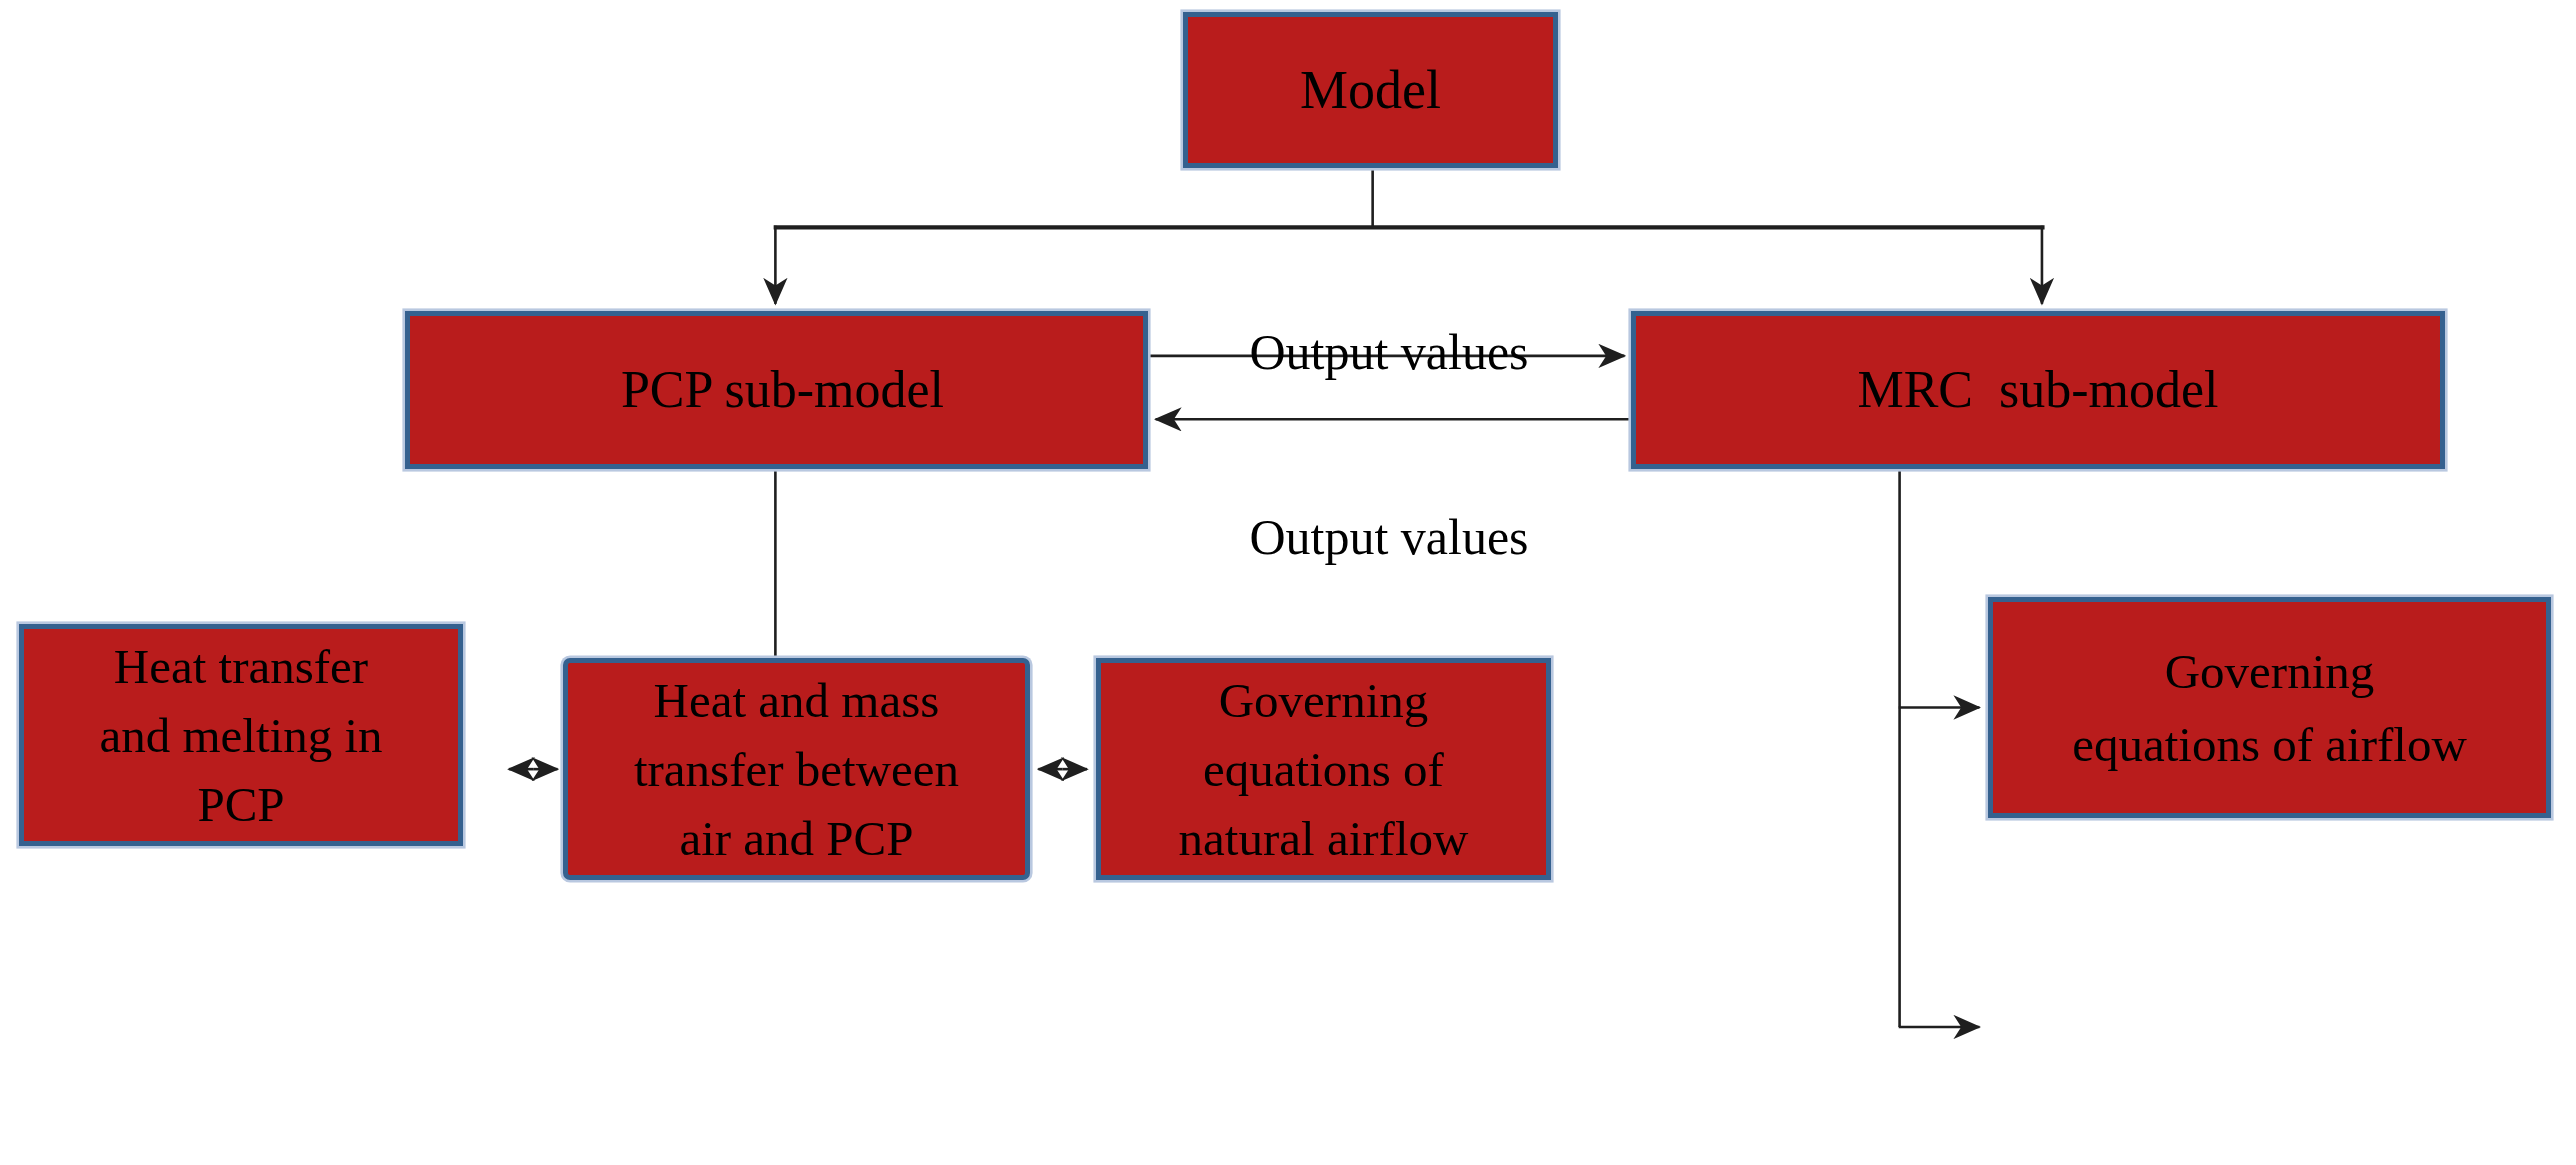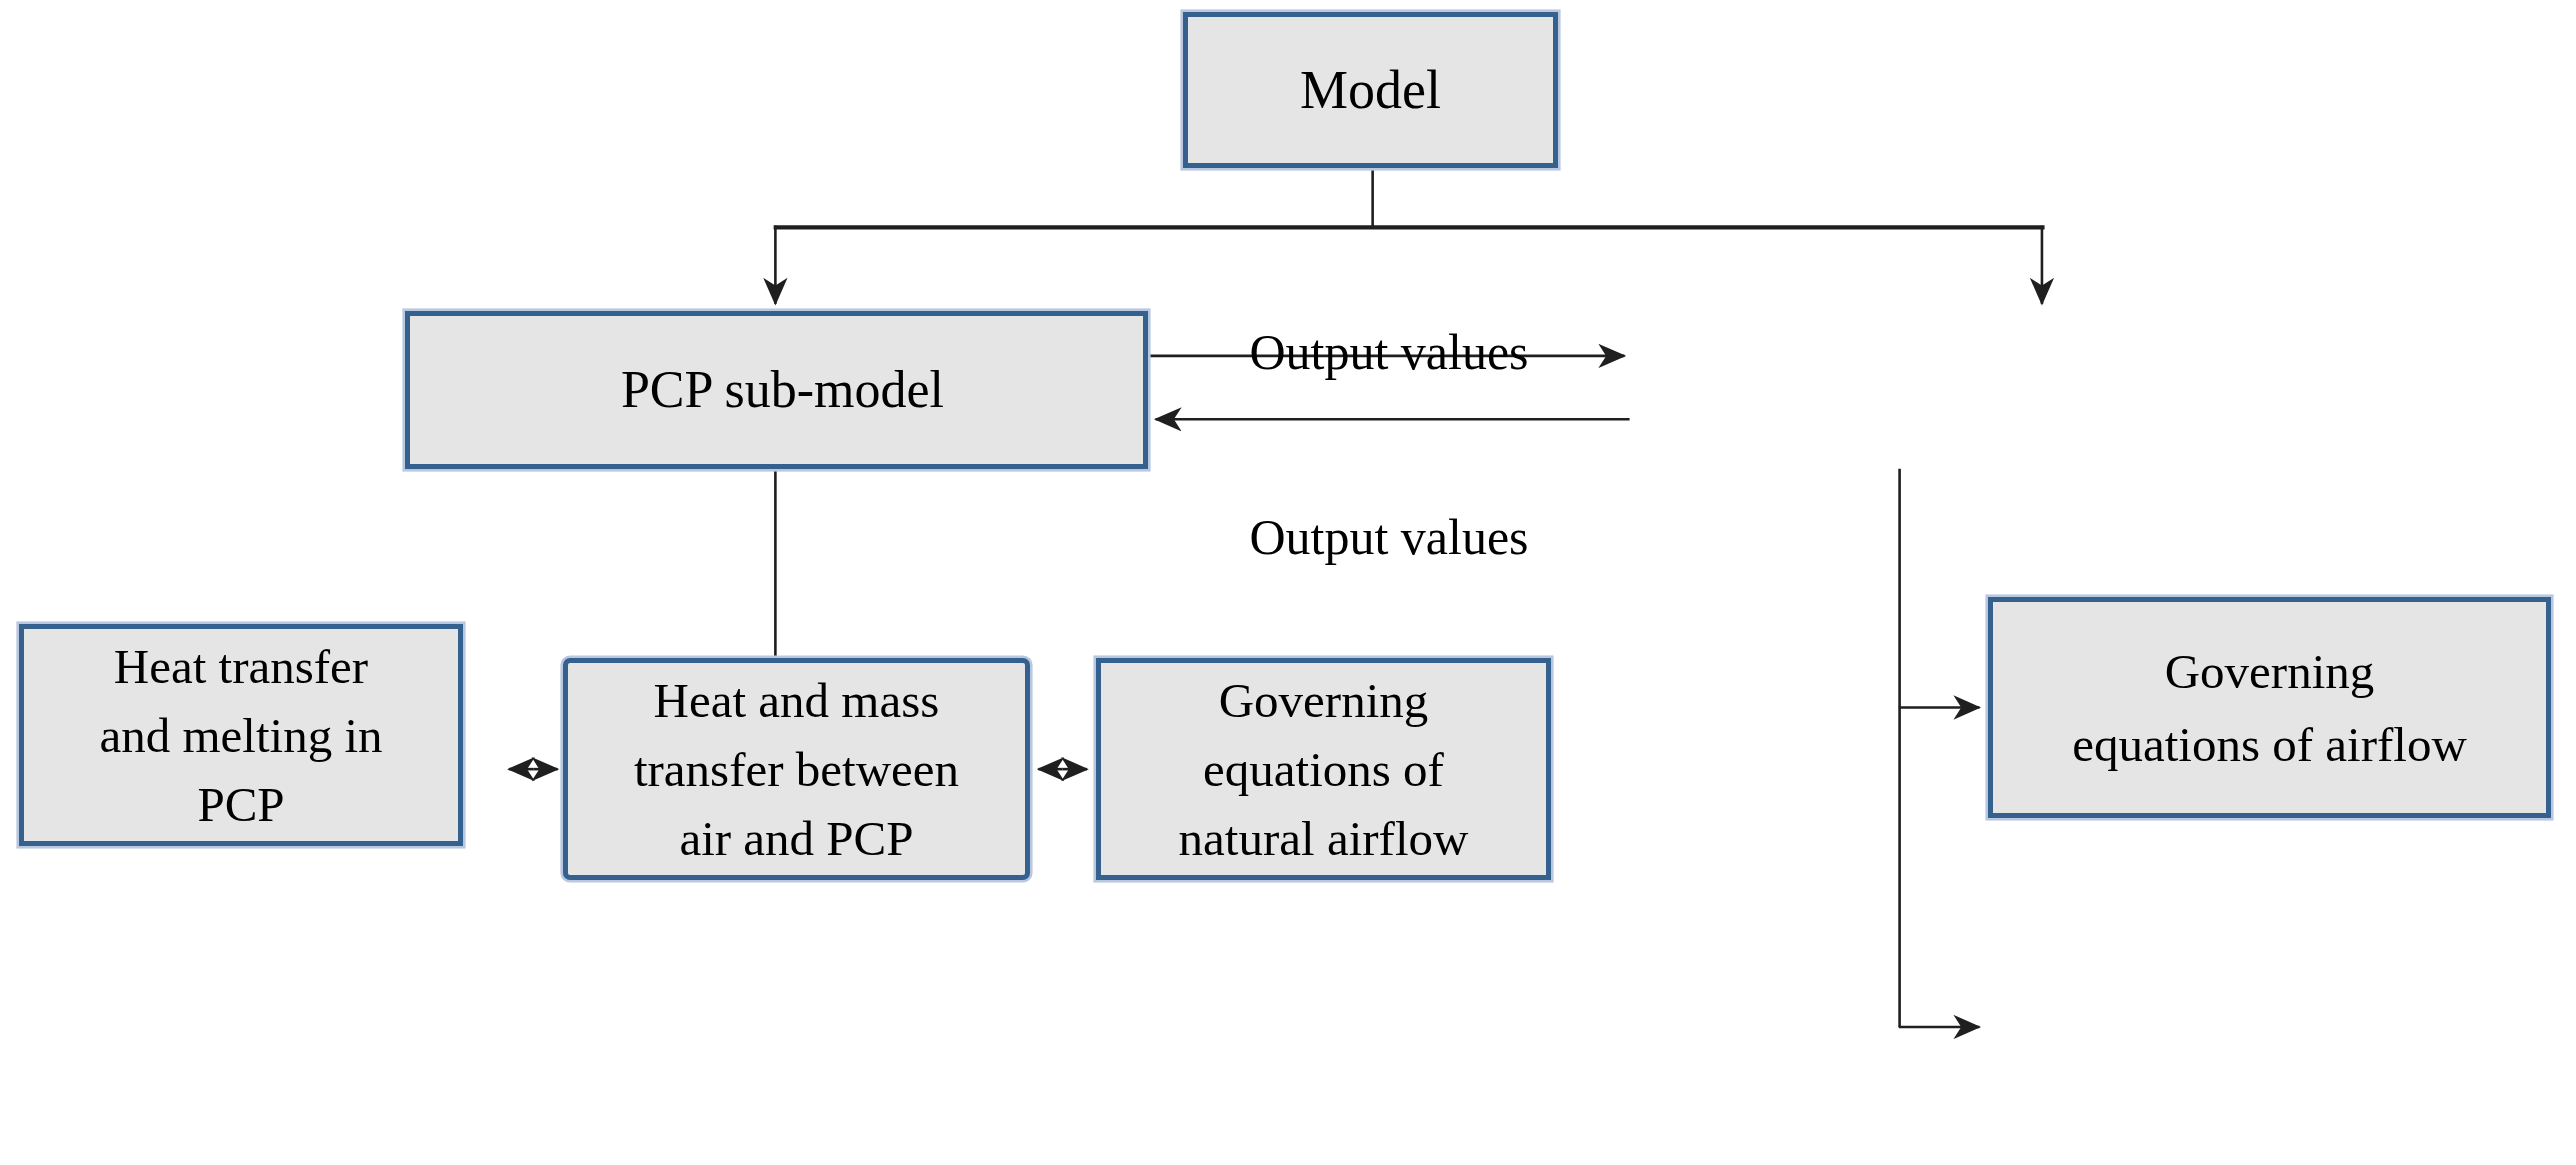--- a/index.html
+++ b/index.html
@@ -26,21 +26,21 @@
   }
   #connectors line{
     stroke:var(--line);
     stroke-width:3;
   }
   #connectors line.bold{stroke-width:5;}
   #connectors marker path{fill:var(--line);}
   .node{
     position:absolute;
     box-sizing:border-box;
-    background:#e5e5e5;
+    background:#b91c1c;
     border:5.2px solid var(--box-border);
     box-shadow:0 0 0 2.6px var(--box-halo);
     display:flex;
     align-items:center;
     justify-content:center;
     z-index:2;
   }
   .box-label{
     color:var(--text);
     text-align:center;
@@ -112,20 +112,23 @@
   </svg>
 
   <div class="node" id="node-model">
     <span class="box-label">Model</span>
   </div>
 
   <div class="node" id="node-pcp">
     <span class="box-label">PCP sub-model</span>
   </div>
 
+  <div class="node" id="node-mrc">
+    <span class="box-label">MRC  sub-model</span>
+  </div>
 
   <div class="edge-label" id="edge-label-top">Output values</div>
 
   <div class="edge-label" id="edge-label-bottom">Output values</div>
 
   <div class="node" id="node-heat-transfer">
     <span class="box-label">Heat transfer
 and melting in
 PCP</span>
   </div>

